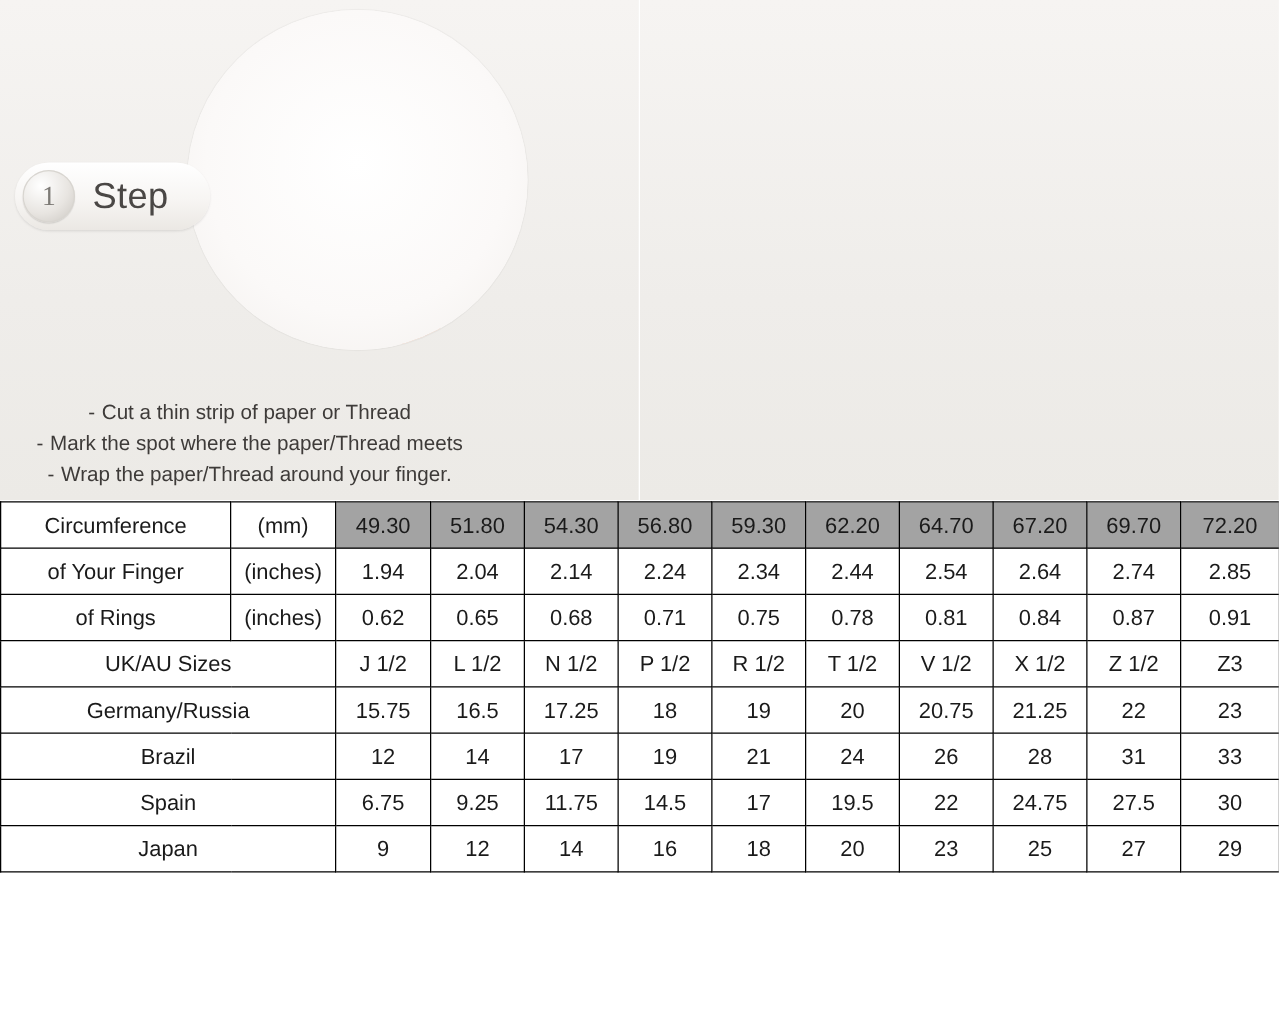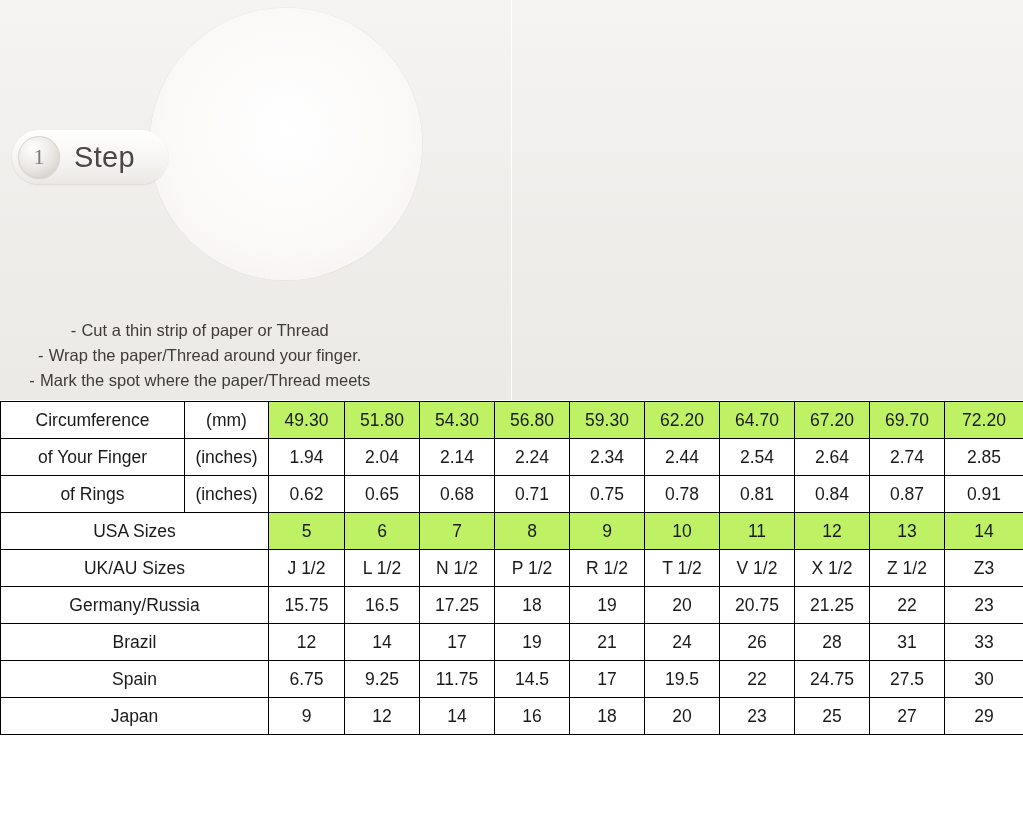--- a/index.html
+++ b/index.html
@@ -137,21 +137,21 @@
   td.label-left {
     text-align: left;
     font-size: 17.5px;
     padding-left: 8px;
   }
   td.unit {
     text-align: center;
     font-size: 17px;
   }
   td.shaded {
-    background: #bef264;
+    background: #a3a3a3;
     margin-top: 11px;
   }
   td.nowrap { white-space: nowrap; }
 </style>
 </head>
 <body>
 
 <div class="page">
 
   <div class="steps">
@@ -194,22 +194,22 @@
         </svg>
       </div>
 
       <div class="step-pill pill-1">
         <div class="step-num">1</div>
         <div class="step-word">Step</div>
       </div>
 
       <div class="bullets b1">
         <div><span class="dash">-</span><span>Cut a thin strip of paper or Thread</span></div>
+        <div><span class="dash">-</span><span>Mark the spot where the paper/Thread meets</span></div>
         <div><span class="dash">-</span><span>Wrap the paper/Thread around your finger.</span></div>
-        <div><span class="dash">-</span><span>Mark the spot where the paper/Thread meets</span></div>
       </div>
     </div>
 
     <div class="step-panel right">
 
       
 
       
 
       
@@ -272,33 +272,20 @@
         <td>0.68</td>
         <td>0.71</td>
         <td>0.75</td>
         <td>0.78</td>
         <td>0.81</td>
         <td>0.84</td>
         <td>0.87</td>
         <td>0.91</td>
       </tr>
 
-      <tr>
-        <td class="label-left" colspan="2">USA Sizes</td>
-        <td class="shaded">5</td>
-        <td class="shaded">6</td>
-        <td class="shaded">7</td>
-        <td class="shaded">8</td>
-        <td class="shaded">9</td>
-        <td class="shaded">10</td>
-        <td class="shaded">11</td>
-        <td class="shaded">12</td>
-        <td class="shaded">13</td>
-        <td class="shaded">14</td>
-      </tr>
 
       <tr>
         <td class="label-left" colspan="2">UK/AU Sizes</td>
         <td class="nowrap">J 1/2</td>
         <td class="nowrap">L 1/2</td>
         <td class="nowrap">N 1/2</td>
         <td class="nowrap">P 1/2</td>
         <td class="nowrap">R 1/2</td>
         <td class="nowrap">T 1/2</td>
         <td class="nowrap">V 1/2</td>

